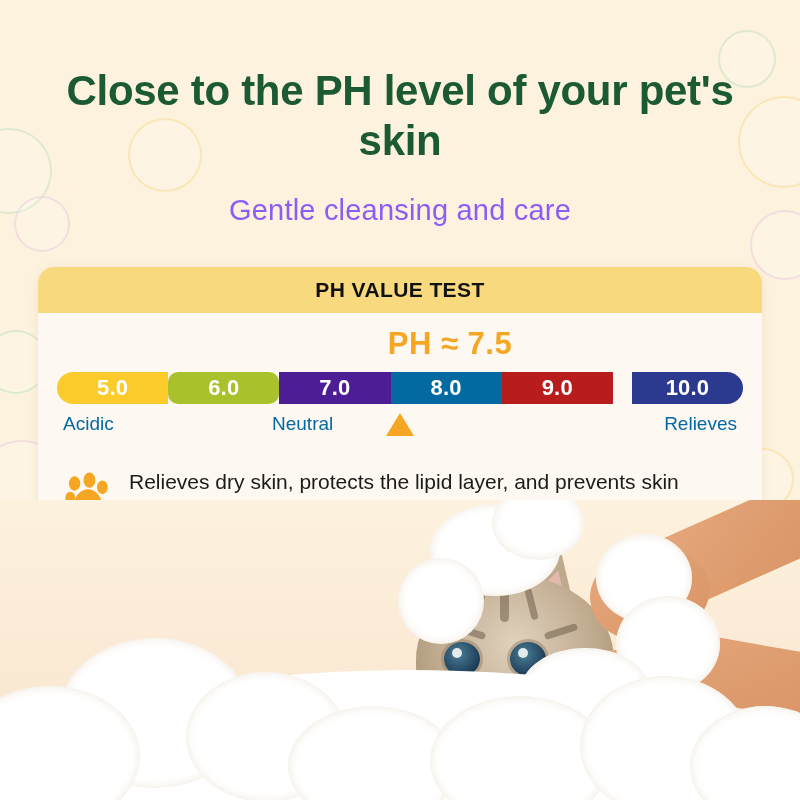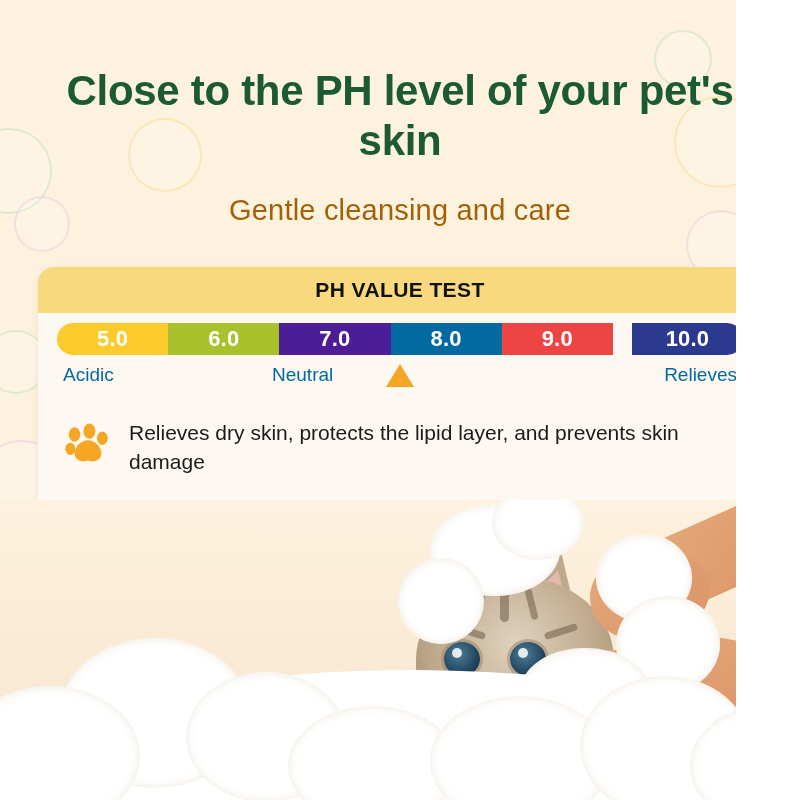--- a/index.html
+++ b/index.html
@@ -6,21 +6,21 @@
   * { margin:0; padding:0; box-sizing:border-box; }
 
   html, body {
     width:800px; height:800px;
     overflow:hidden;
     font-family:"Liberation Sans", sans-serif;
   }
 
   #page {
     position:relative;
-    width:736px; height:800px;
+    width:800px; height:800px;
     background:#FDF2DE;
     overflow:hidden;
   }
 
   
   .bubbles { position:absolute; inset:0; pointer-events:none; }
   .bub {
     position:absolute;
     border-radius:50%;
     border:2px solid rgba(255,255,255,0.55);
@@ -42,21 +42,21 @@
     color:#1B5A33;
     letter-spacing:-0.3px;
     padding:0 42px;
   }
   .subhead {
     position:absolute;
     left:0; top:194px;
     width:800px;
     text-align:center;
     font-size:29px;
-    color:#a16207;
+    color:#8b5cf6;
     letter-spacing:0.2px;
   }
 
   
   .card {
     position:absolute;
     left:38px; top:267px;
     width:724px; height:300px;
     background:#FDF8F1;
     border-radius:16px;
@@ -294,27 +294,28 @@
   <div class="subhead">Gentle cleansing and care</div>
 
   <div class="card">
 
     <div class="card-header">
       <span class="card-header-title">PH VALUE TEST</span>
     </div>
 
     <div class="card-body">
 
+      <div class="ph-readout">PH ≈ 7.5</div>
 
       <div class="scale-bar" id="scale-bar">
           <div class="scale-seg" style="background: rgb(251, 203, 43);">5.0</div>
-          <div class="scale-seg" style="background: rgb(169, 194, 44);">6.0</div>
+          <div class="scale-seg" style="background: rgb(169, 194, 44); border-radius: 10px;">6.0</div>
           <div class="scale-seg" style="background: #4c1d95;">7.0</div>
           <div class="scale-seg" style="background: #0369a1;">8.0</div>
-          <div class="scale-seg" style="background: #ef4444;">9.0</div>
+          <div class="scale-seg" style="background: #b91c1c;">9.0</div>
           <div class="scale-seg" style="background: rgb(43, 58, 143); margin-left: 19px;">10.0</div>
         </div>
 
       <div class="scale-labels">
         <span class="lbl-acidic">Acidic</span>
         <span class="lbl-neutral">Neutral</span>
         <span class="marker"></span>
         <span class="lbl-alkaline">Relieves</span>
       </div>
 

